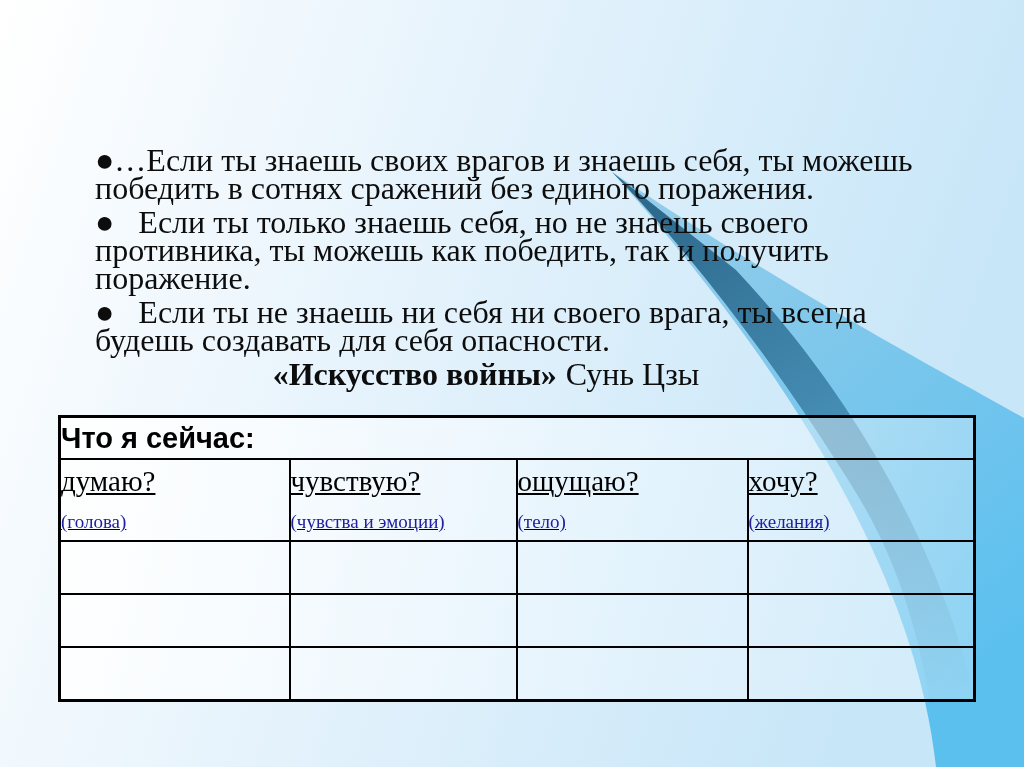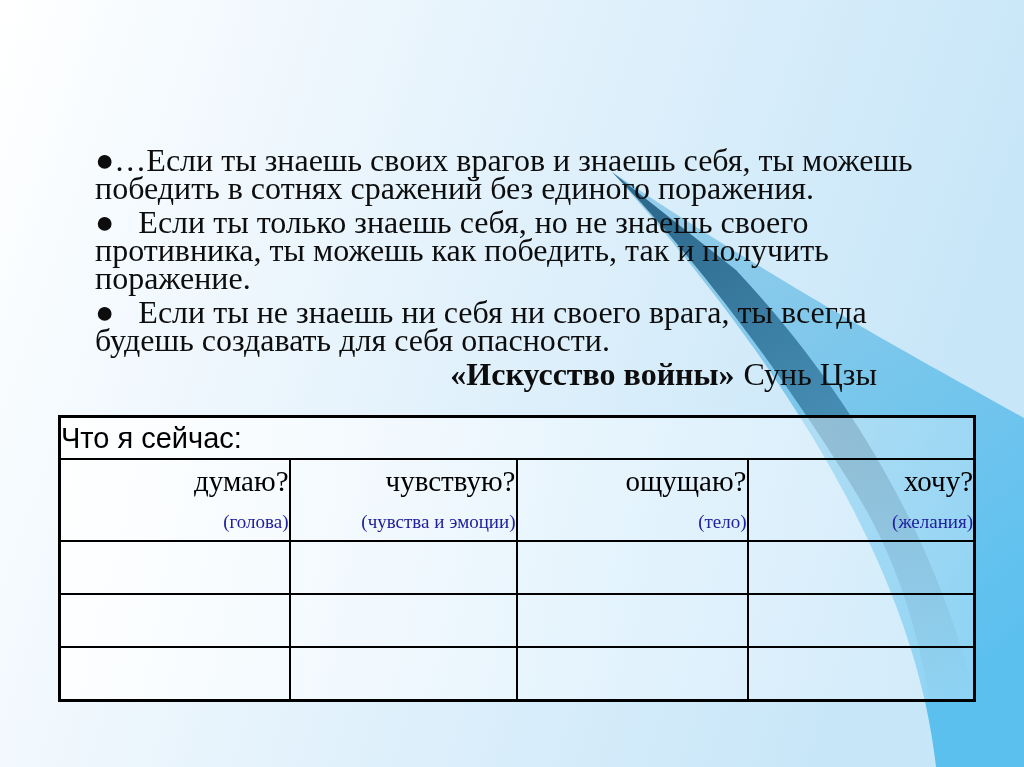--- a/index.html
+++ b/index.html
@@ -46,21 +46,21 @@
     width: 840px;
     font-size: 32px;
     line-height: 28px;
     color: #0d0d0d;
   }
   .bullet {
     margin: 0 0 6px 0;
   }
   .attribution {
     margin-top: 4px;
-    text-align: right;
+    text-align: center;
     padding-right: 58px;
   }
   .attribution .quote {
     font-weight: bold;
   }
   .attribution .author {
     margin-left: 0.28em;
   }
   .table-wrap {
     position: absolute;
@@ -80,31 +80,32 @@
     table-layout: fixed;
     border: 3px solid #000;
   }
   table.stop-table td {
     border: 2px solid #000;
     padding: 0;
     background: transparent;
   }
   td.thead-cell {
     font-family: "Liberation Sans", sans-serif;
-    font-weight: normal;
+    font-weight: bold;
     font-size: 29px;
     color: #000;
     padding-left: 12px;
     height: 40px;
     vertical-align: middle;
   }
   td.colhead-cell {
-    text-align: right;
+    text-align: left;
     vertical-align: middle;
     height: 80px;
+    text-decoration: underline;
   }
   .colhead-word {
     font-size: 29px;
     color: #000;
     line-height: 1.15;
   }
   .colhead-sub {
     font-size: 19px;
     color: #2121a0;
     line-height: 1.3;

